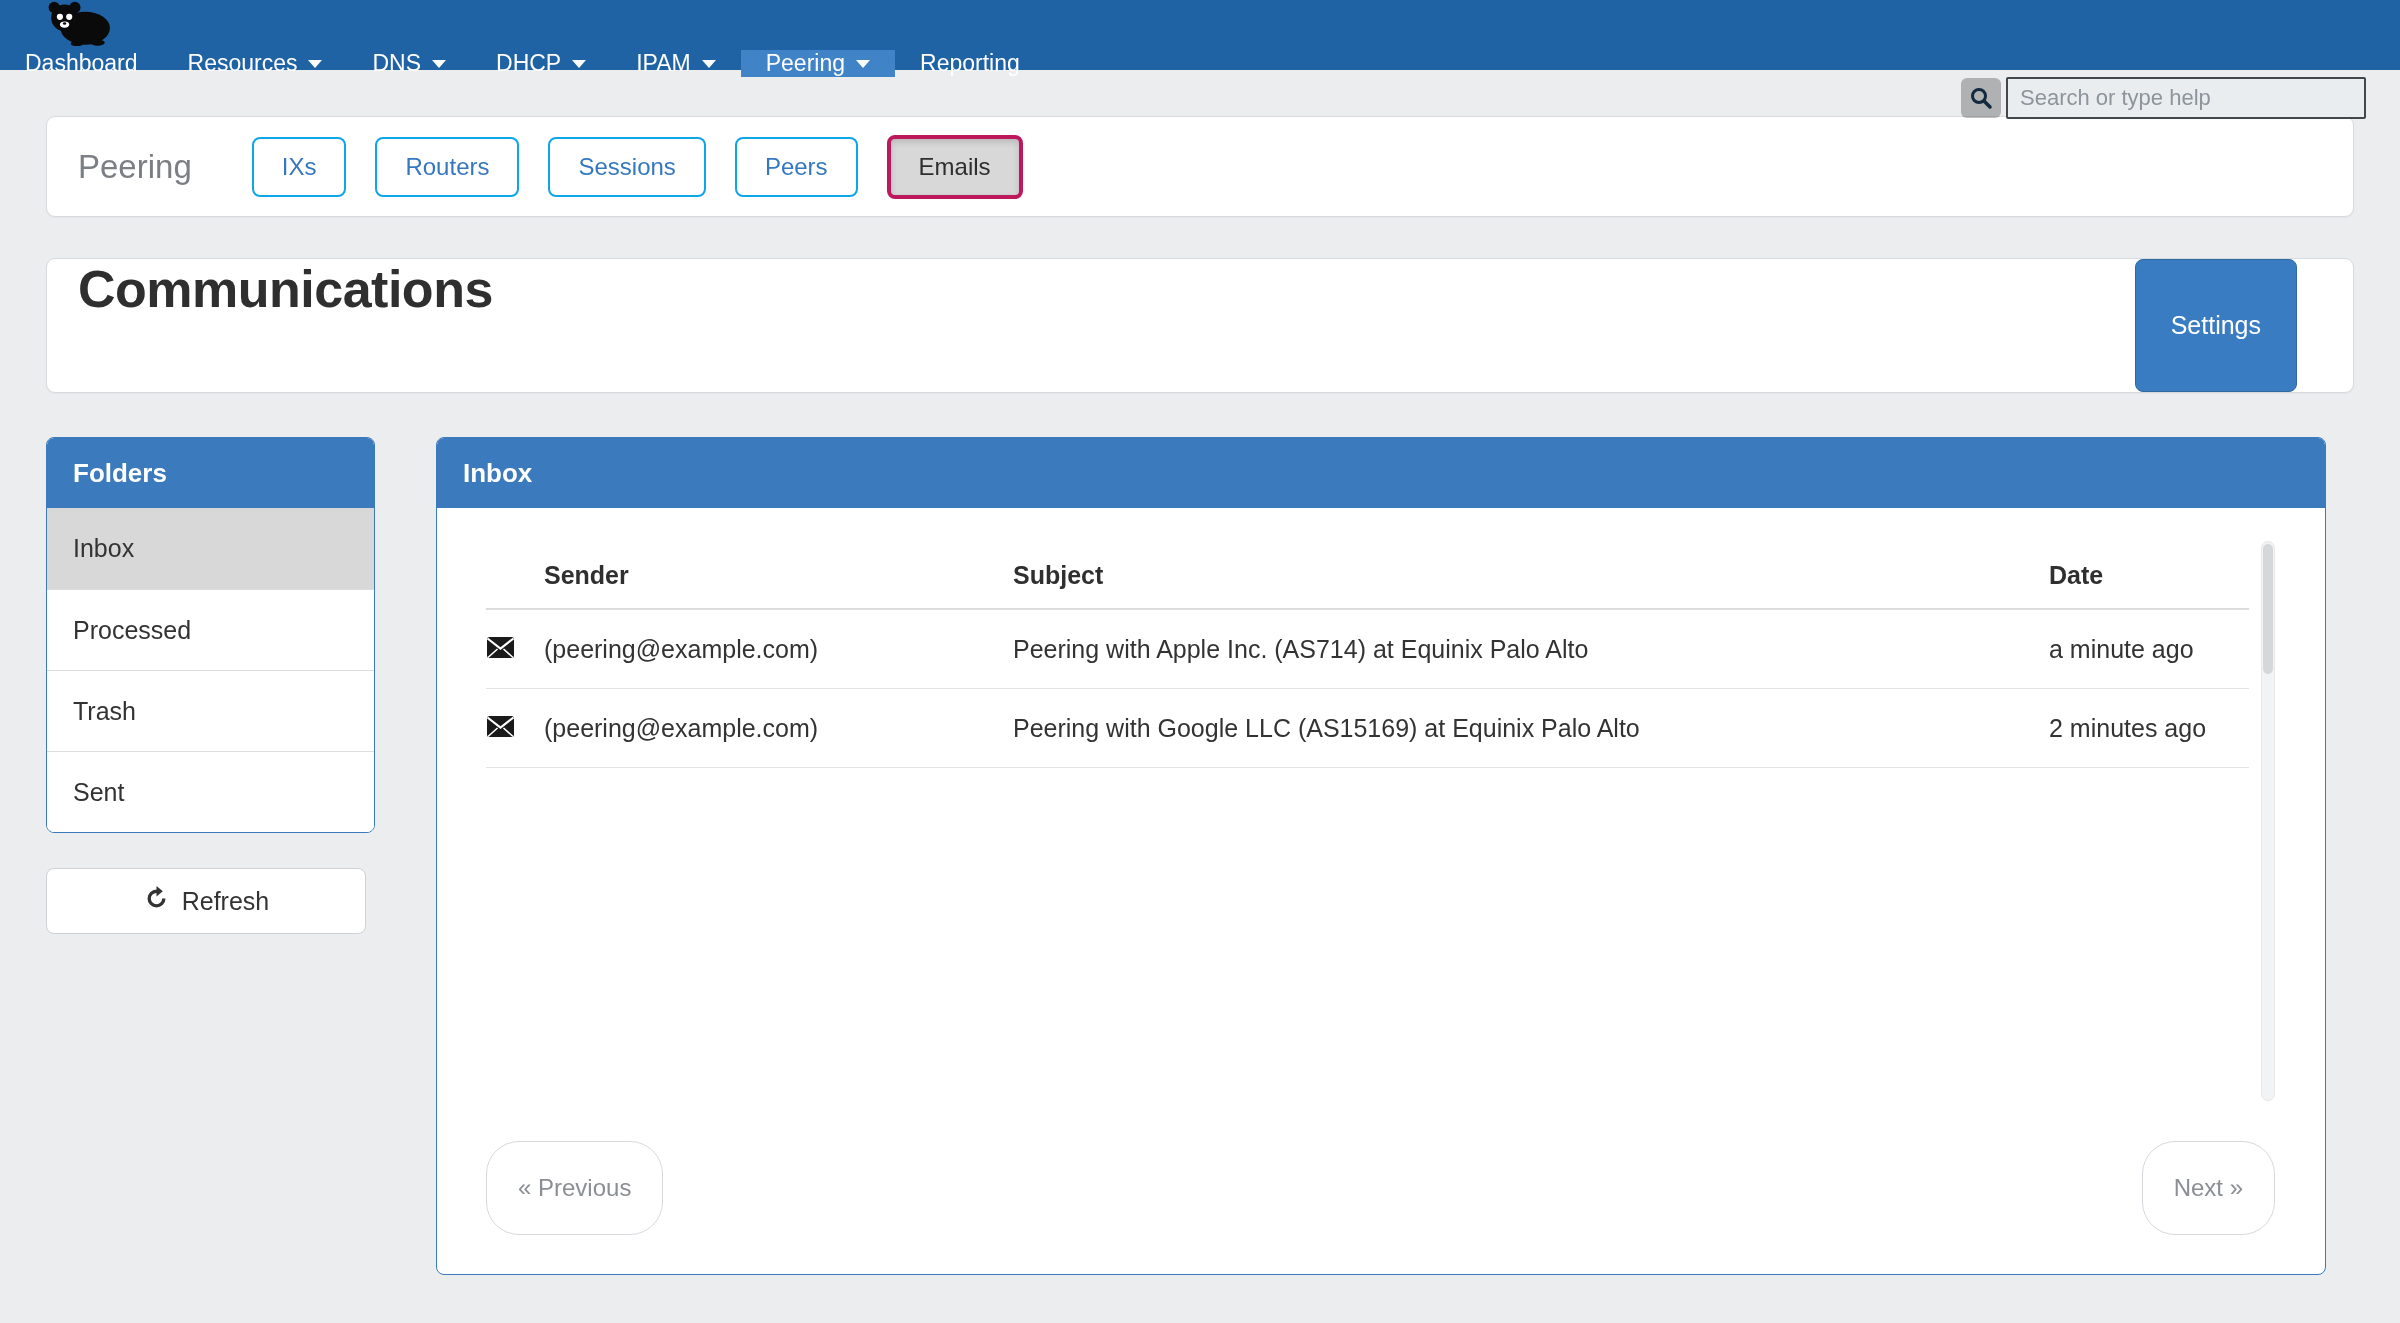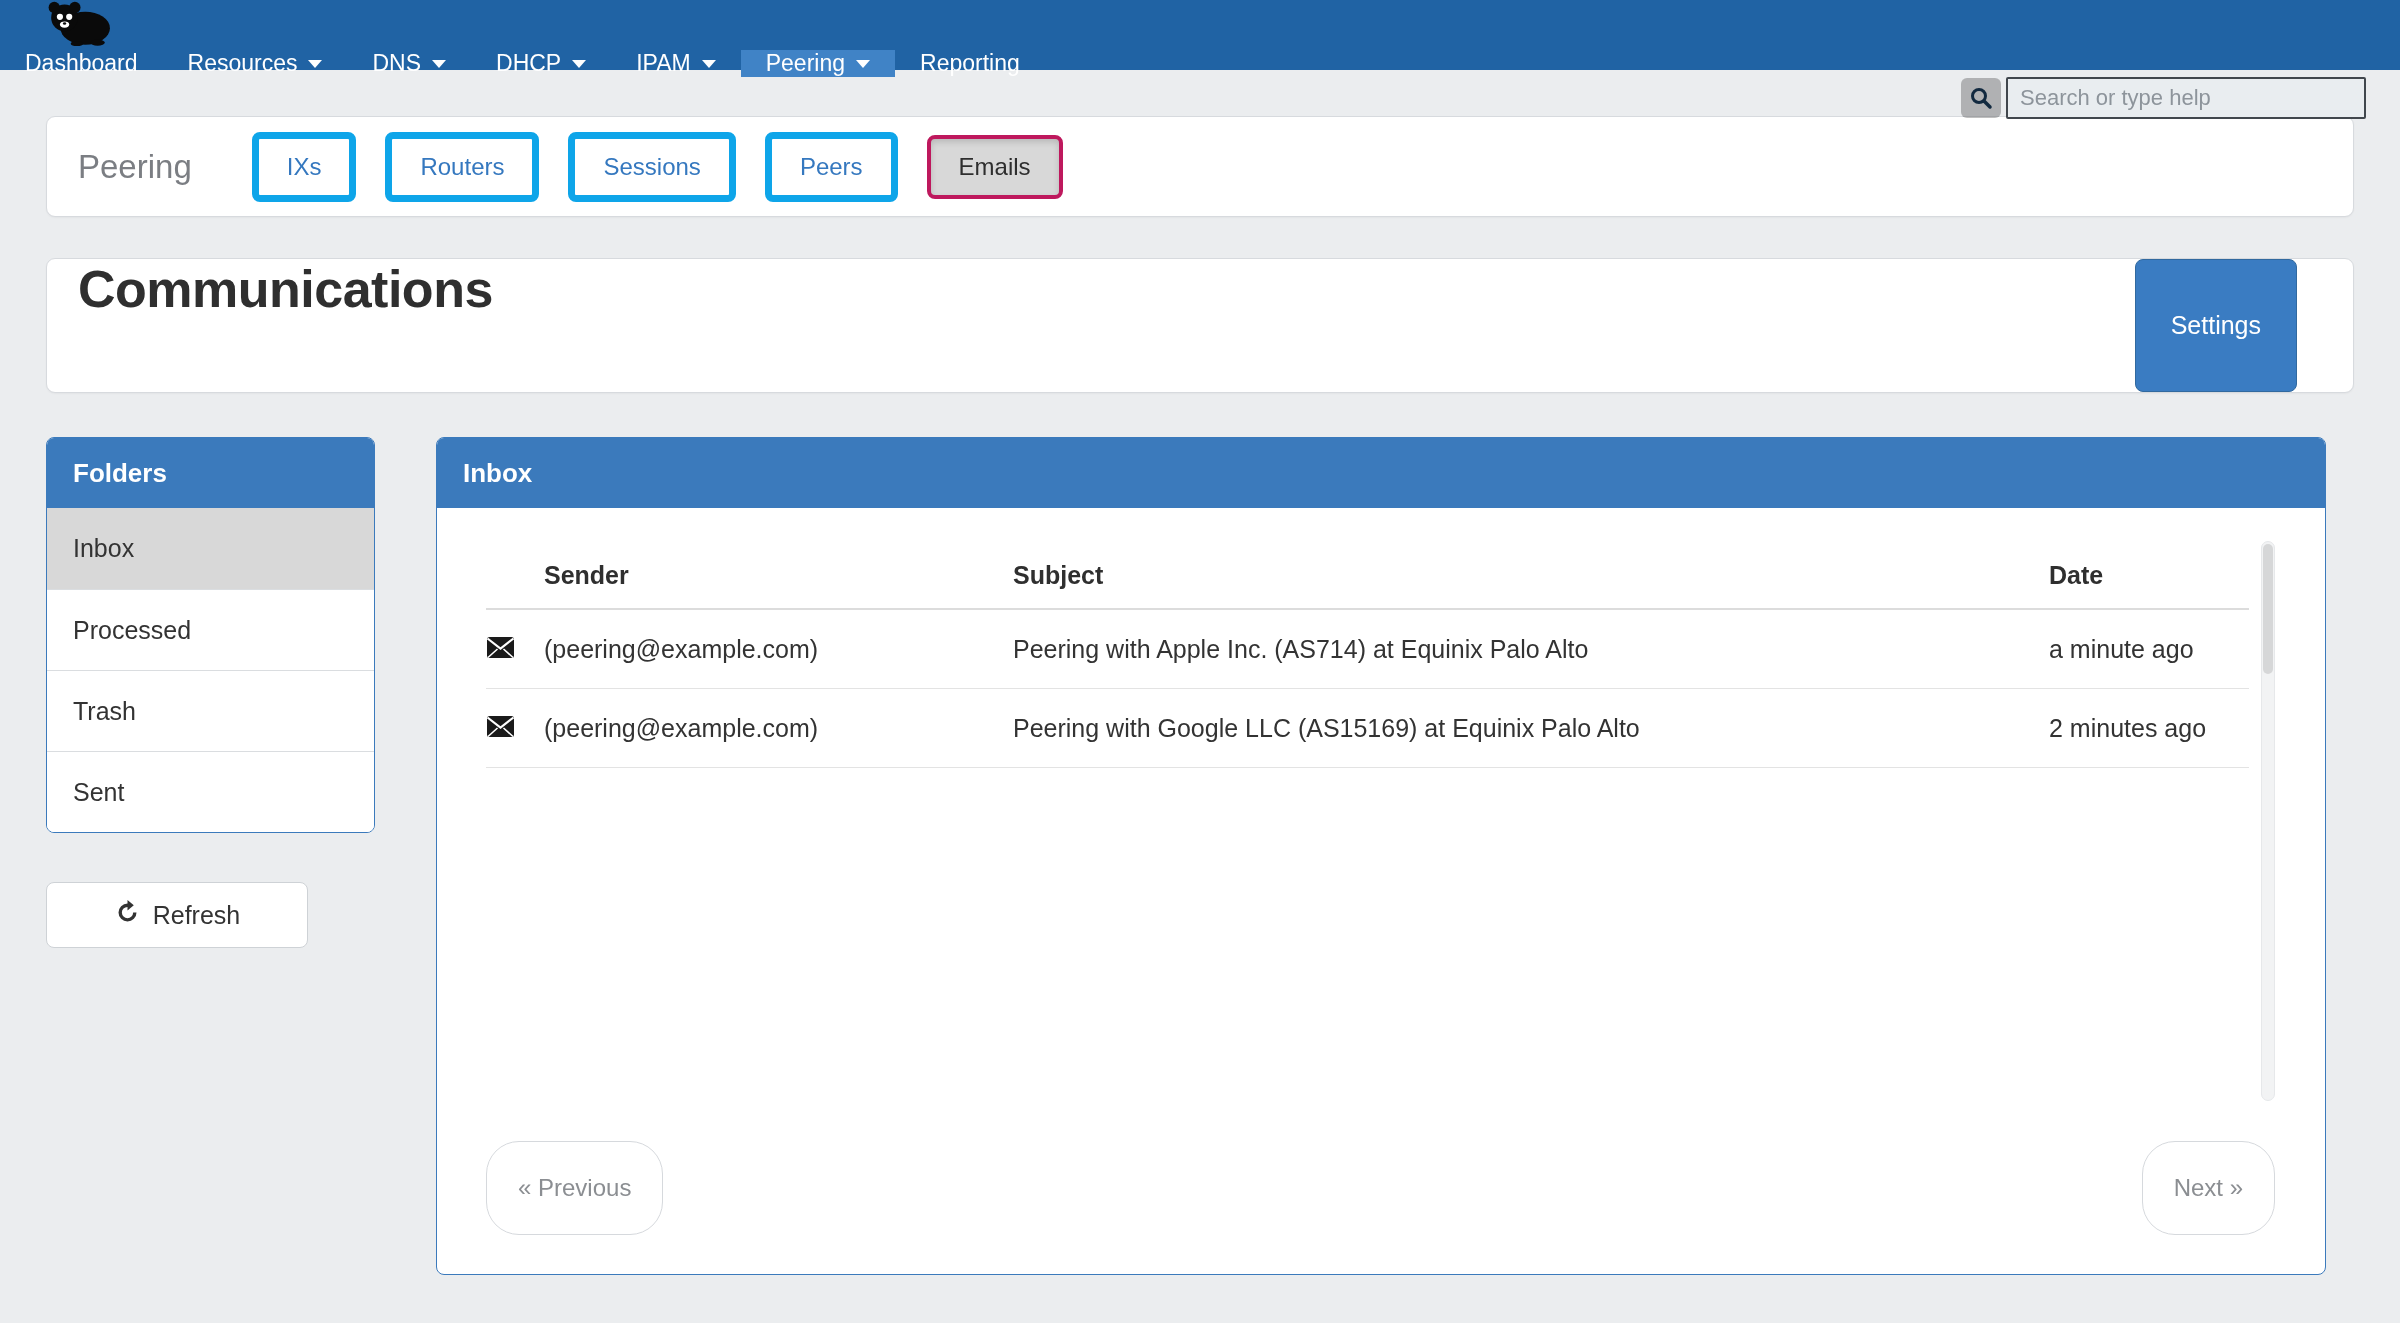--- a/index.html
+++ b/index.html
@@ -50,21 +50,21 @@
   .panel {
     background: #fff; border: 1px solid #d7dade; border-radius: 9px;
     box-shadow: 0 1px 2px rgba(0,0,0,0.04);
   }
 
   
   .subnav { margin: 46px 46px 0; height: 101px; display: flex; align-items: center; padding: 0 31px; }
   .subnav-title { font-size: 33px; color: #7b7e83; margin-right: 60px; }
   .tab-btn {
     font-size: 24px; color: var(--accent_blue, #3578bf);
-    background: #fff; border: 7px solid #0ea5e9; border-radius: 8px;
+    background: #fff; border: 2px solid #0ea5e9; border-radius: 8px;
     padding: 14px 28px; margin-right: 29px;
   }
   .tab-btn.active {
     background: var(--active_item_bg, #d8d8d8);
     border: 4px solid #be185d; color: #2e2e2e;
     box-shadow: inset 0 3px 6px rgba(0,0,0,0.15);
   }
 
   
   .comm { margin: 41px 46px 0; height: 135px; display: flex; padding: 0 56px 0 31px; }
@@ -89,21 +89,21 @@
 
   .folder-item {
     padding: 0 26px; height: 81px; line-height: 81px;
     font-size: 25px; color: #333; background: #fff;
     border-top: 1px solid #dadde0; cursor: pointer; white-space: nowrap;
   }
   .folder-item:first-of-type { border-top: none; }
   .folder-item.active { background: var(--active_item_bg, #d8d8d8); }
 
   .refresh-btn {
-    margin-top: 49px; width: 262px; height: 66px;
+    margin-top: 35px; width: 320px; height: 66px;
     background: #fff; border: 1px solid #ced2d6; border-radius: 8px;
     font-size: 25px; color: #333;
     display: flex; align-items: center; justify-content: center; gap: 12px;
   }
 
   
   .panel-inbox { flex: 1; height: 838px; display: flex; flex-direction: column; }
   .inbox-body { padding: 33px 50px 0 49px; flex: 1; display: flex; flex-direction: column; }
   .table-wrap { position: relative; height: 560px; padding-right: 26px; }
   table { width: 100%; border-collapse: collapse; table-layout: fixed; }

